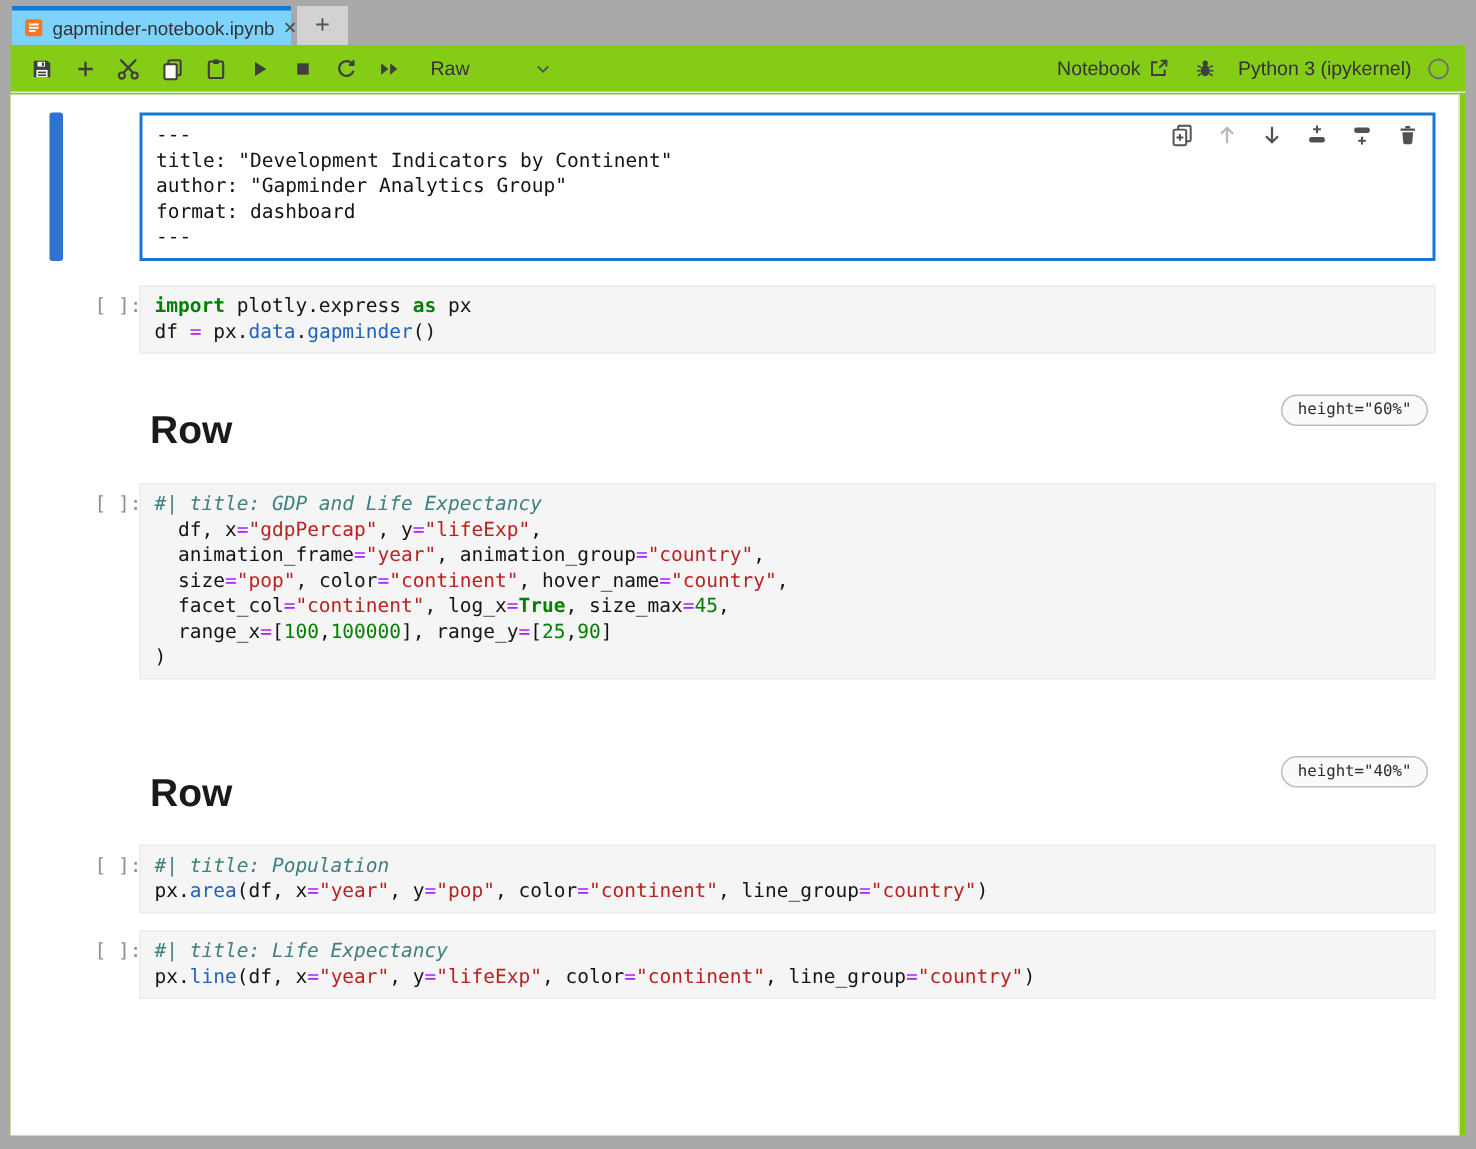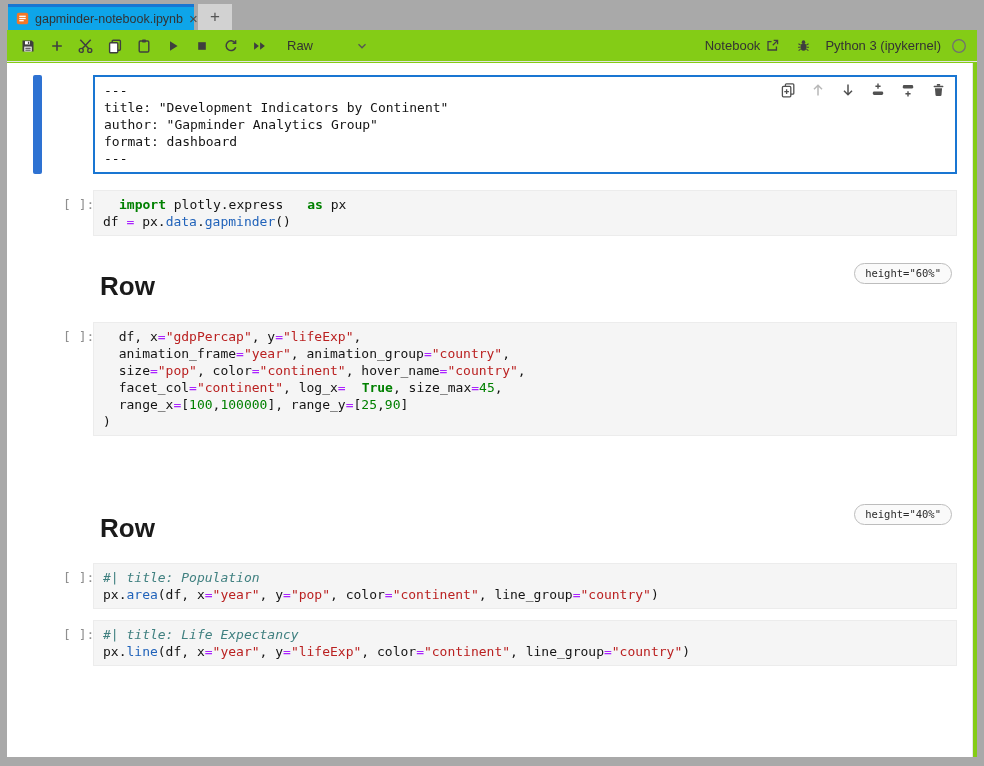--- a/index.html
+++ b/index.html
@@ -2,21 +2,21 @@
 <html><head>
 <meta charset="utf-8">
 <style>
   * { margin:0; padding:0; box-sizing:border-box; }
   html,body { width:984px; height:766px; overflow:hidden; }
   body { background:#a9a9a9; font-family:"Liberation Sans", sans-serif; position:relative; }
 
   
   .tabbar { position:absolute; left:7px; top:0; right:7px; height:30px; }
   .tab-active { position:absolute; left:1px; bottom:0; width:186px; height:26px;
-    background:#0ea5e9; border-top:3px solid #1976d2; display:flex; align-items:center;
+    background:#7dd3fc; border-top:3px solid #1976d2; display:flex; align-items:center;
     gap:6px; padding:0 7px 0 8px; }
   .tab-title { font-size:12.5px; color:#333; white-space:nowrap; }
   .tab-close { margin-left:auto; font-size:15px; color:#4a4a4a; line-height:1; cursor:pointer; }
   .favicon { width:13px; height:13px; flex:0 0 auto; }
   .tab-plus { position:absolute; left:191px; bottom:0; width:34px; height:26px;
     background:#d2d2d2; color:#555; display:flex; align-items:center; justify-content:center;
     font-size:17px; font-weight:400; }
 
   
   .main { position:absolute; left:7px; right:7px; top:30px; bottom:9px; background:#84cc16; }
@@ -58,21 +58,21 @@
 
   .code-cell { position:absolute; left:86px; width:864px; background:#f5f5f5;
     border:1px solid #ececec; padding:5px 9px; color:#141414; cursor:text; }
   .cell-imports { top:127px; }
   .cell-scatter { top:259px; }
   .cell-area    { top:500px; }
   .cell-line    { top:557px; }
 
   .cm-line { white-space:pre; }
 
-  .tok-kw   { color:#008000; font-weight:bold;margin-left:16px; }
+  .tok-kw   { color:#008000; font-weight:bold; }
   .tok-op   { color:#aa22ff; }
   .tok-str  { color:#ba2121; }
   .tok-num  { color:#008000; }
   .tok-com  { color:#408080; font-style:italic; }
   .tok-prop { color:#2163ba; }
 
   .md-heading { position:absolute; left:93px; font-size:26px; font-weight:700;
     color:#1a1a1a; line-height:30px; cursor:default; }
   .md-row1 { top:208px; }
   .md-row2 { top:450px; }
@@ -249,20 +249,21 @@
     <div class="code-cell cell-imports mono">
       <div class="cm-line"><span class="tok-kw">import</span><span> plotly.express </span><span class="tok-kw">as</span><span> px</span></div>
       <div class="cm-line"><span>df </span><span class="tok-op">=</span><span> px.</span><span class="tok-prop">data</span><span>.</span><span class="tok-prop">gapminder</span><span>()</span></div>
     </div>
 
     <div class="md-heading md-row1">Row</div>
     <div class="badge badge-row1">height="60%"</div>
 
     <div class="prompt prompt-scatter mono">[ ]:</div>
     <div class="code-cell cell-scatter mono">
+      <div class="cm-line"><span class="tok-com">#| title: GDP and Life Expectancy</span></div>
       <div class="cm-line"><span>  df, x</span><span class="tok-op">=</span><span class="tok-str">"gdpPercap"</span><span>, y</span><span class="tok-op">=</span><span class="tok-str">"lifeExp"</span><span>,</span></div>
       <div class="cm-line"><span>  animation_frame</span><span class="tok-op">=</span><span class="tok-str">"year"</span><span>, animation_group</span><span class="tok-op">=</span><span class="tok-str">"country"</span><span>,</span></div>
       <div class="cm-line"><span>  size</span><span class="tok-op">=</span><span class="tok-str">"pop"</span><span>, color</span><span class="tok-op">=</span><span class="tok-str">"continent"</span><span>, hover_name</span><span class="tok-op">=</span><span class="tok-str">"country"</span><span>,</span></div>
       <div class="cm-line"><span>  facet_col</span><span class="tok-op">=</span><span class="tok-str">"continent"</span><span>, log_x</span><span class="tok-op">=</span><span class="tok-kw">True</span><span>, size_max</span><span class="tok-op">=</span><span class="tok-num">45</span><span>,</span></div>
       <div class="cm-line"><span>  range_x</span><span class="tok-op">=</span><span>[</span><span class="tok-num">100</span><span>,</span><span class="tok-num">100000</span><span>]</span><span>, range_y</span><span class="tok-op">=</span><span>[</span><span class="tok-num">25</span><span>,</span><span class="tok-num">90</span><span>]</span></div>
       <div class="cm-line"><span>)</span></div>
     </div>
 
     <div class="md-heading md-row2">Row</div>
     <div class="badge badge-row2">height="40%"</div>

